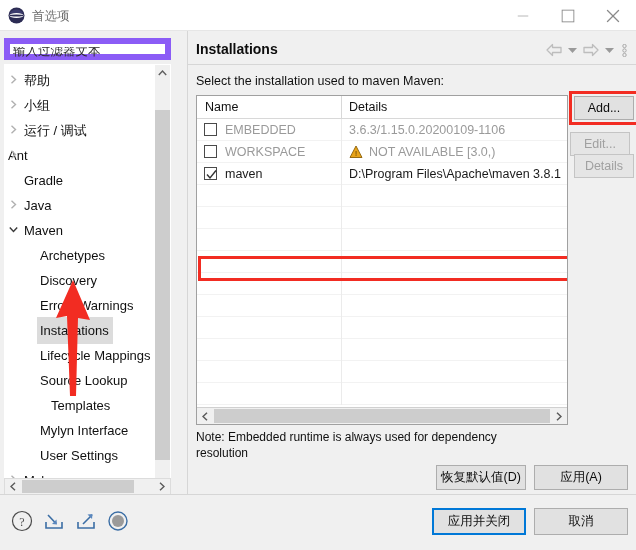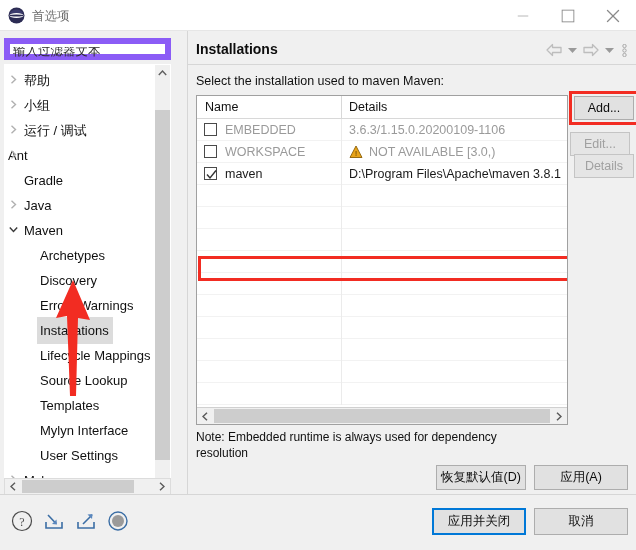--- a/index.html
+++ b/index.html
@@ -435,21 +435,21 @@
               <svg width="9" height="9" viewBox="0 0 9 9">
                 <path d="M0.8 2.5 L4.5 6.5 L8.2 2.5" fill="none" stroke="#3a3a3a" stroke-width="1.4"></path>
               </svg>
             </span><span class="lbl" style="margin-left: 16px;">Maven</span></div>
           <div class="tree-item"><span class="lbl" style="margin-left: 32px;">Archetypes</span></div>
           <div class="tree-item"><span class="lbl" style="margin-left: 32px;">Discovery</span></div>
           <div class="tree-item"><span class="lbl" style="margin-left: 32px;">Errors/Warnings</span></div>
           <div class="tree-item selected"><span class="lbl" style="margin-left: 32px;">Installations</span></div>
           <div class="tree-item"><span class="lbl" style="margin-left: 32px;">Lifecycle Mappings</span></div>
           <div class="tree-item"><span class="lbl" style="margin-left: 32px;">Source Lookup</span></div>
-          <div class="tree-item"><span class="lbl" style="margin-left: 32px;">Templates</span></div>
+          <div class="tree-item"><span class="lbl" style="margin-left: 43px;">Templates</span></div>
           <div class="tree-item"><span class="lbl" style="margin-left: 32px;">Mylyn Interface</span></div>
           <div class="tree-item"><span class="lbl" style="margin-left: 32px;">User Settings</span></div>
           <div class="tree-item"><span class="tree-arrow" style="left: 0px;">
               <svg width="9" height="9" viewBox="0 0 9 9">
                 <path d="M2.5 0.8 L6.5 4.5 L2.5 8.2" fill="none" stroke="#b0b0b0" stroke-width="1.4"></path>
               </svg>
             </span><span class="lbl" style="margin-left: 16px;">Mylyn</span></div>
           <div class="tree-item"><span class="tree-arrow" style="left: 0px;"></span><span class="lbl" style="margin-left: 16px;">Oomph</span></div>
         </div>
 

